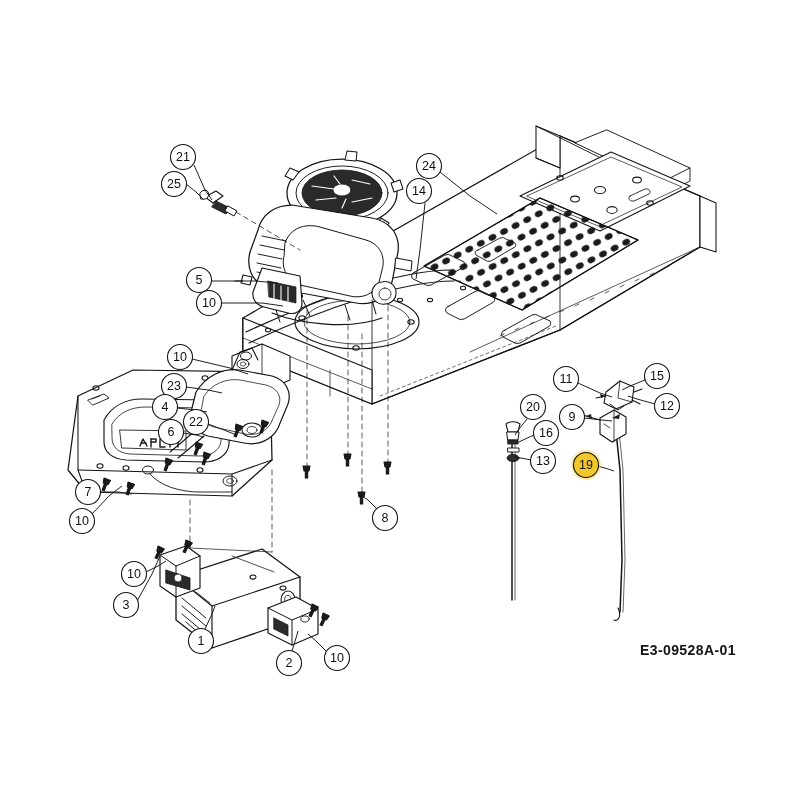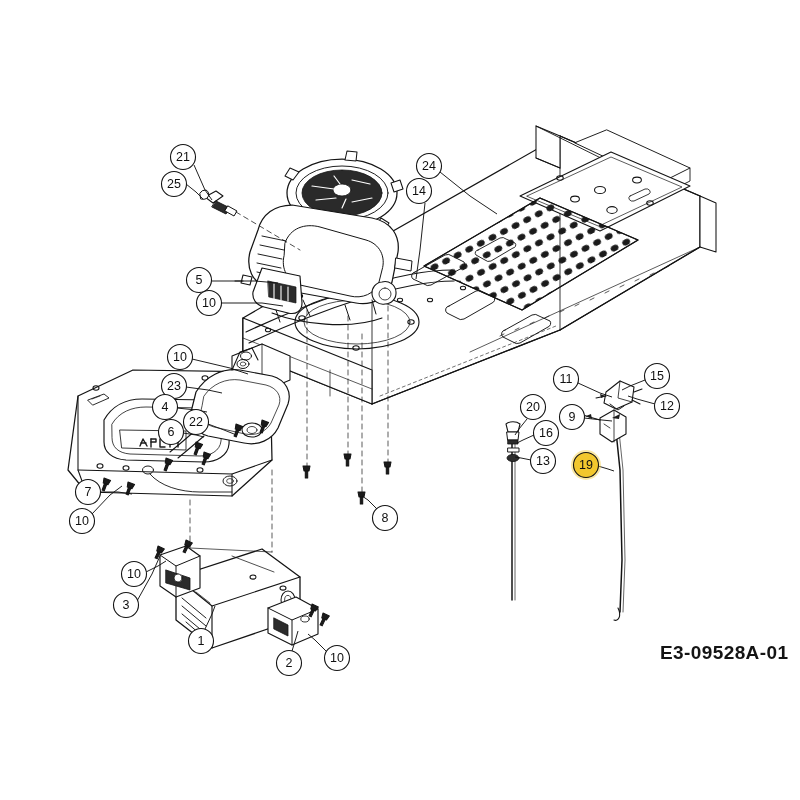--- a/index.html
+++ b/index.html
@@ -3,22 +3,22 @@
 <meta charset="utf-8">
 <title>Parts Diagram</title>
 <style>
   html,body{margin:0;padding:0;background:#ffffff;}
   body{width:800px;height:800px;font-family:"Liberation Sans",sans-serif;overflow:hidden;}
   #sheet{position:relative;width:800px;height:800px;background:#fff;}
   #art{position:absolute;left:0;top:0;width:800px;height:800px;}
   #partno{
     position:absolute; left:640px; top:642px;
     font-family:"Liberation Sans",sans-serif;
-    font-size:19px; font-weight:700; letter-spacing:.4px;
-    color:#141414; white-space:nowrap;margin-left:20px;
+    font-size:14px; font-weight:700; letter-spacing:.4px;
+    color:#141414; white-space:nowrap;
   }
   .cal-txt{font-family:"Liberation Sans",sans-serif;font-size:12.5px;fill:#101010;font-weight:400;}
 </style>
 </head>
 <body>
 
 <div id="sheet">
 
   <svg id="art" viewBox="0 0 800 800">
     <defs>

